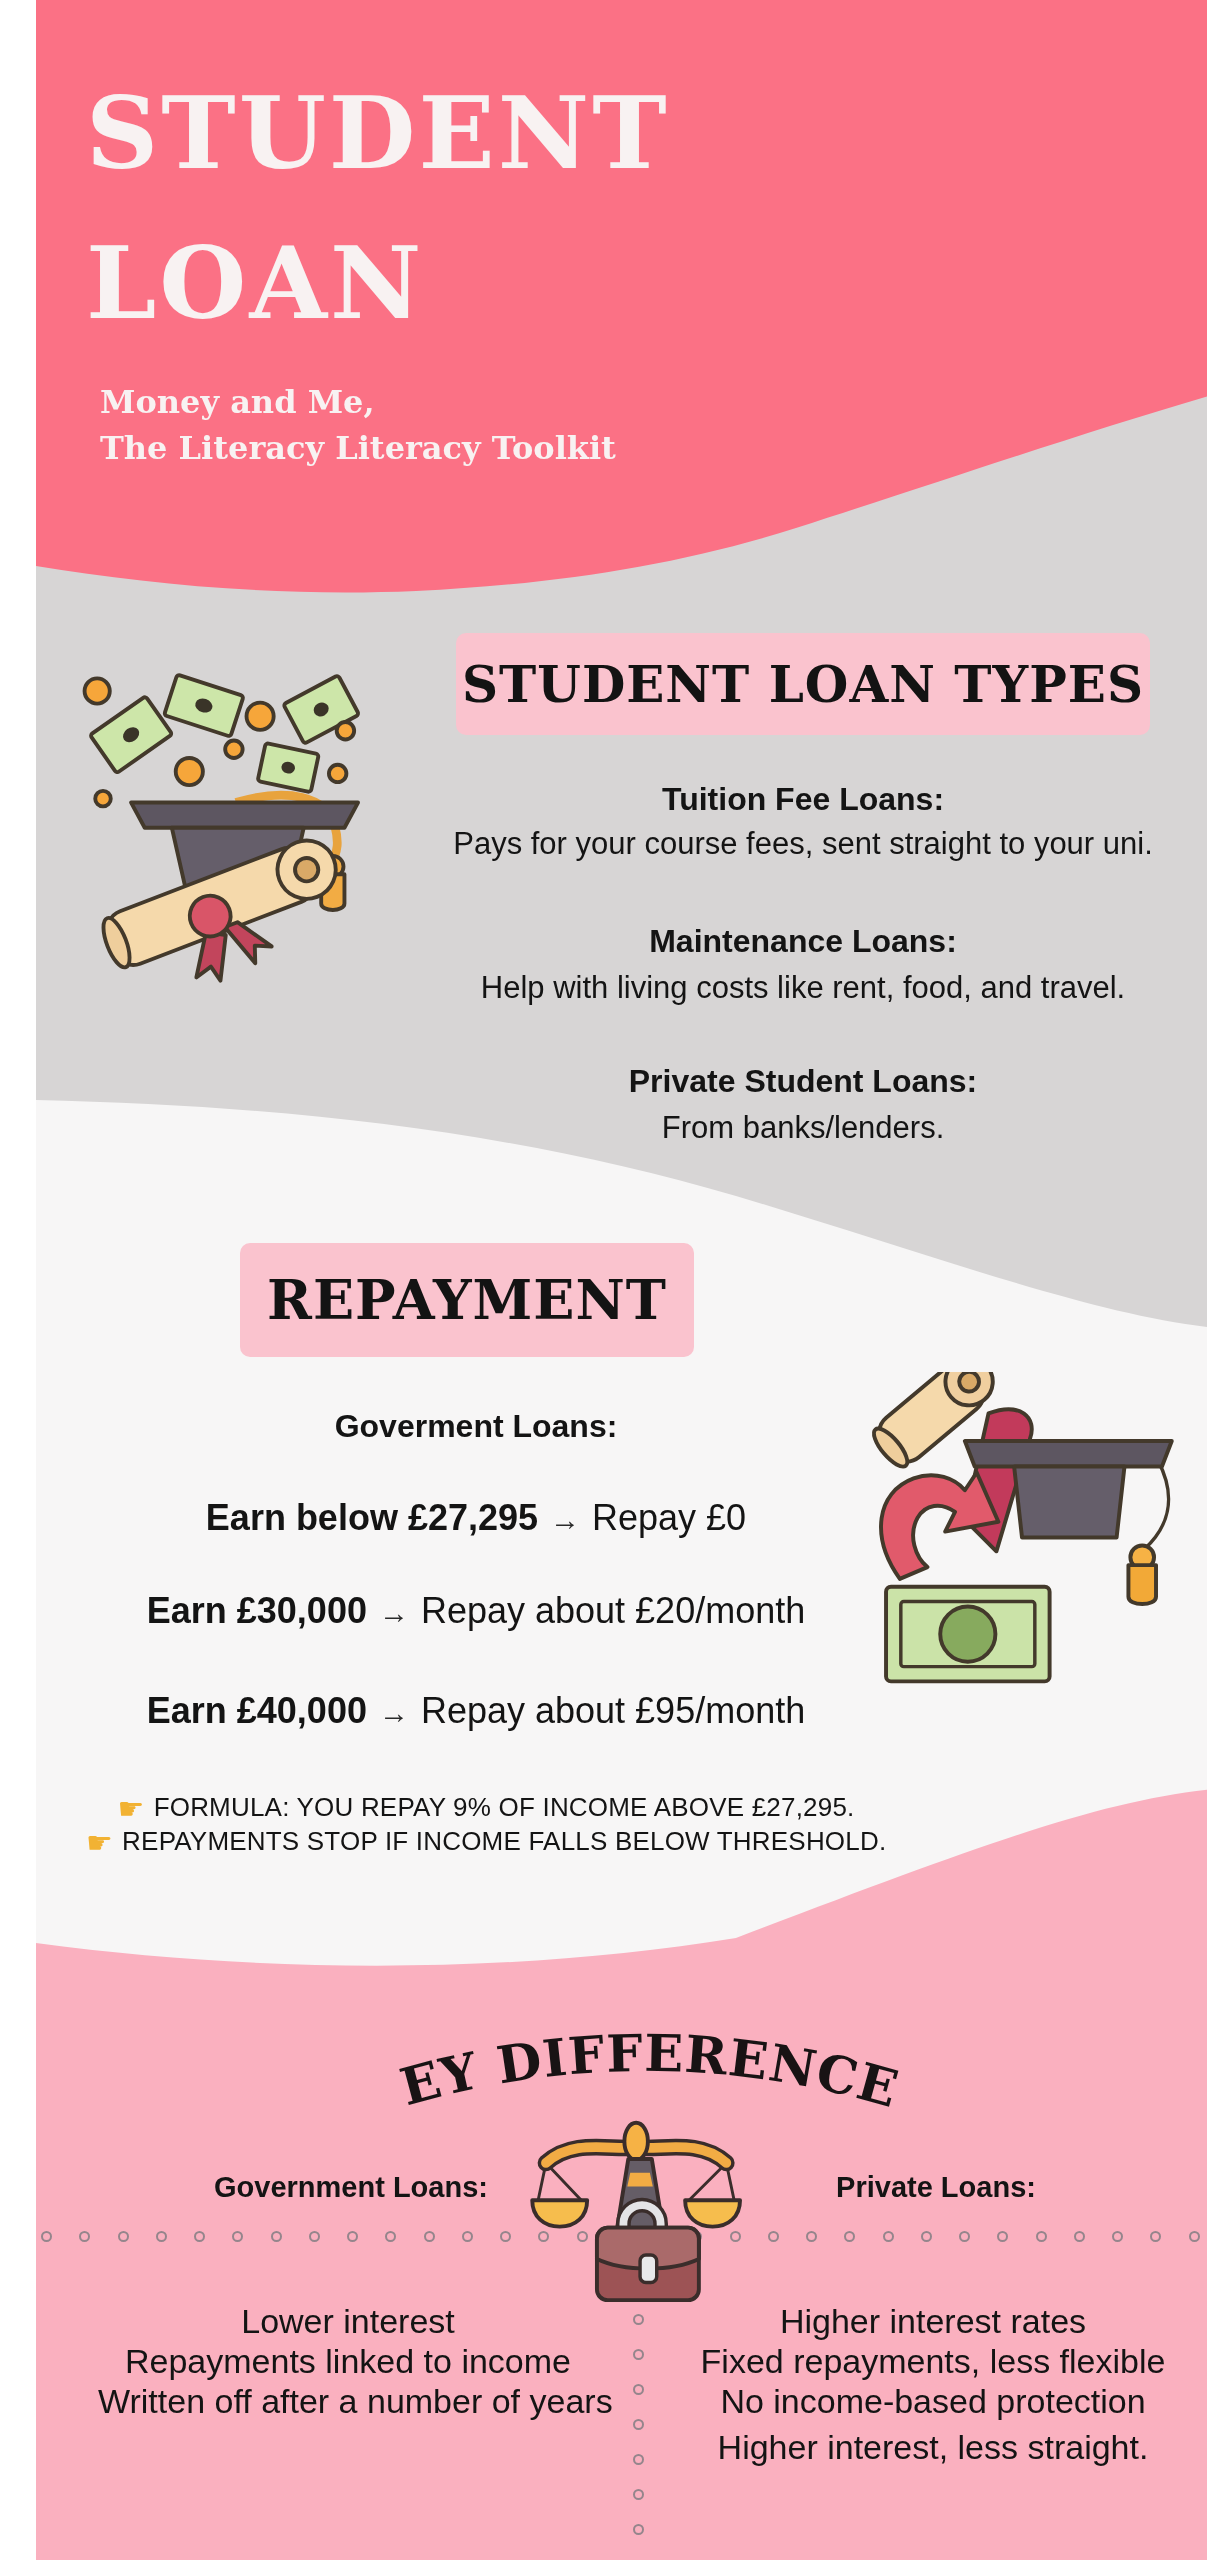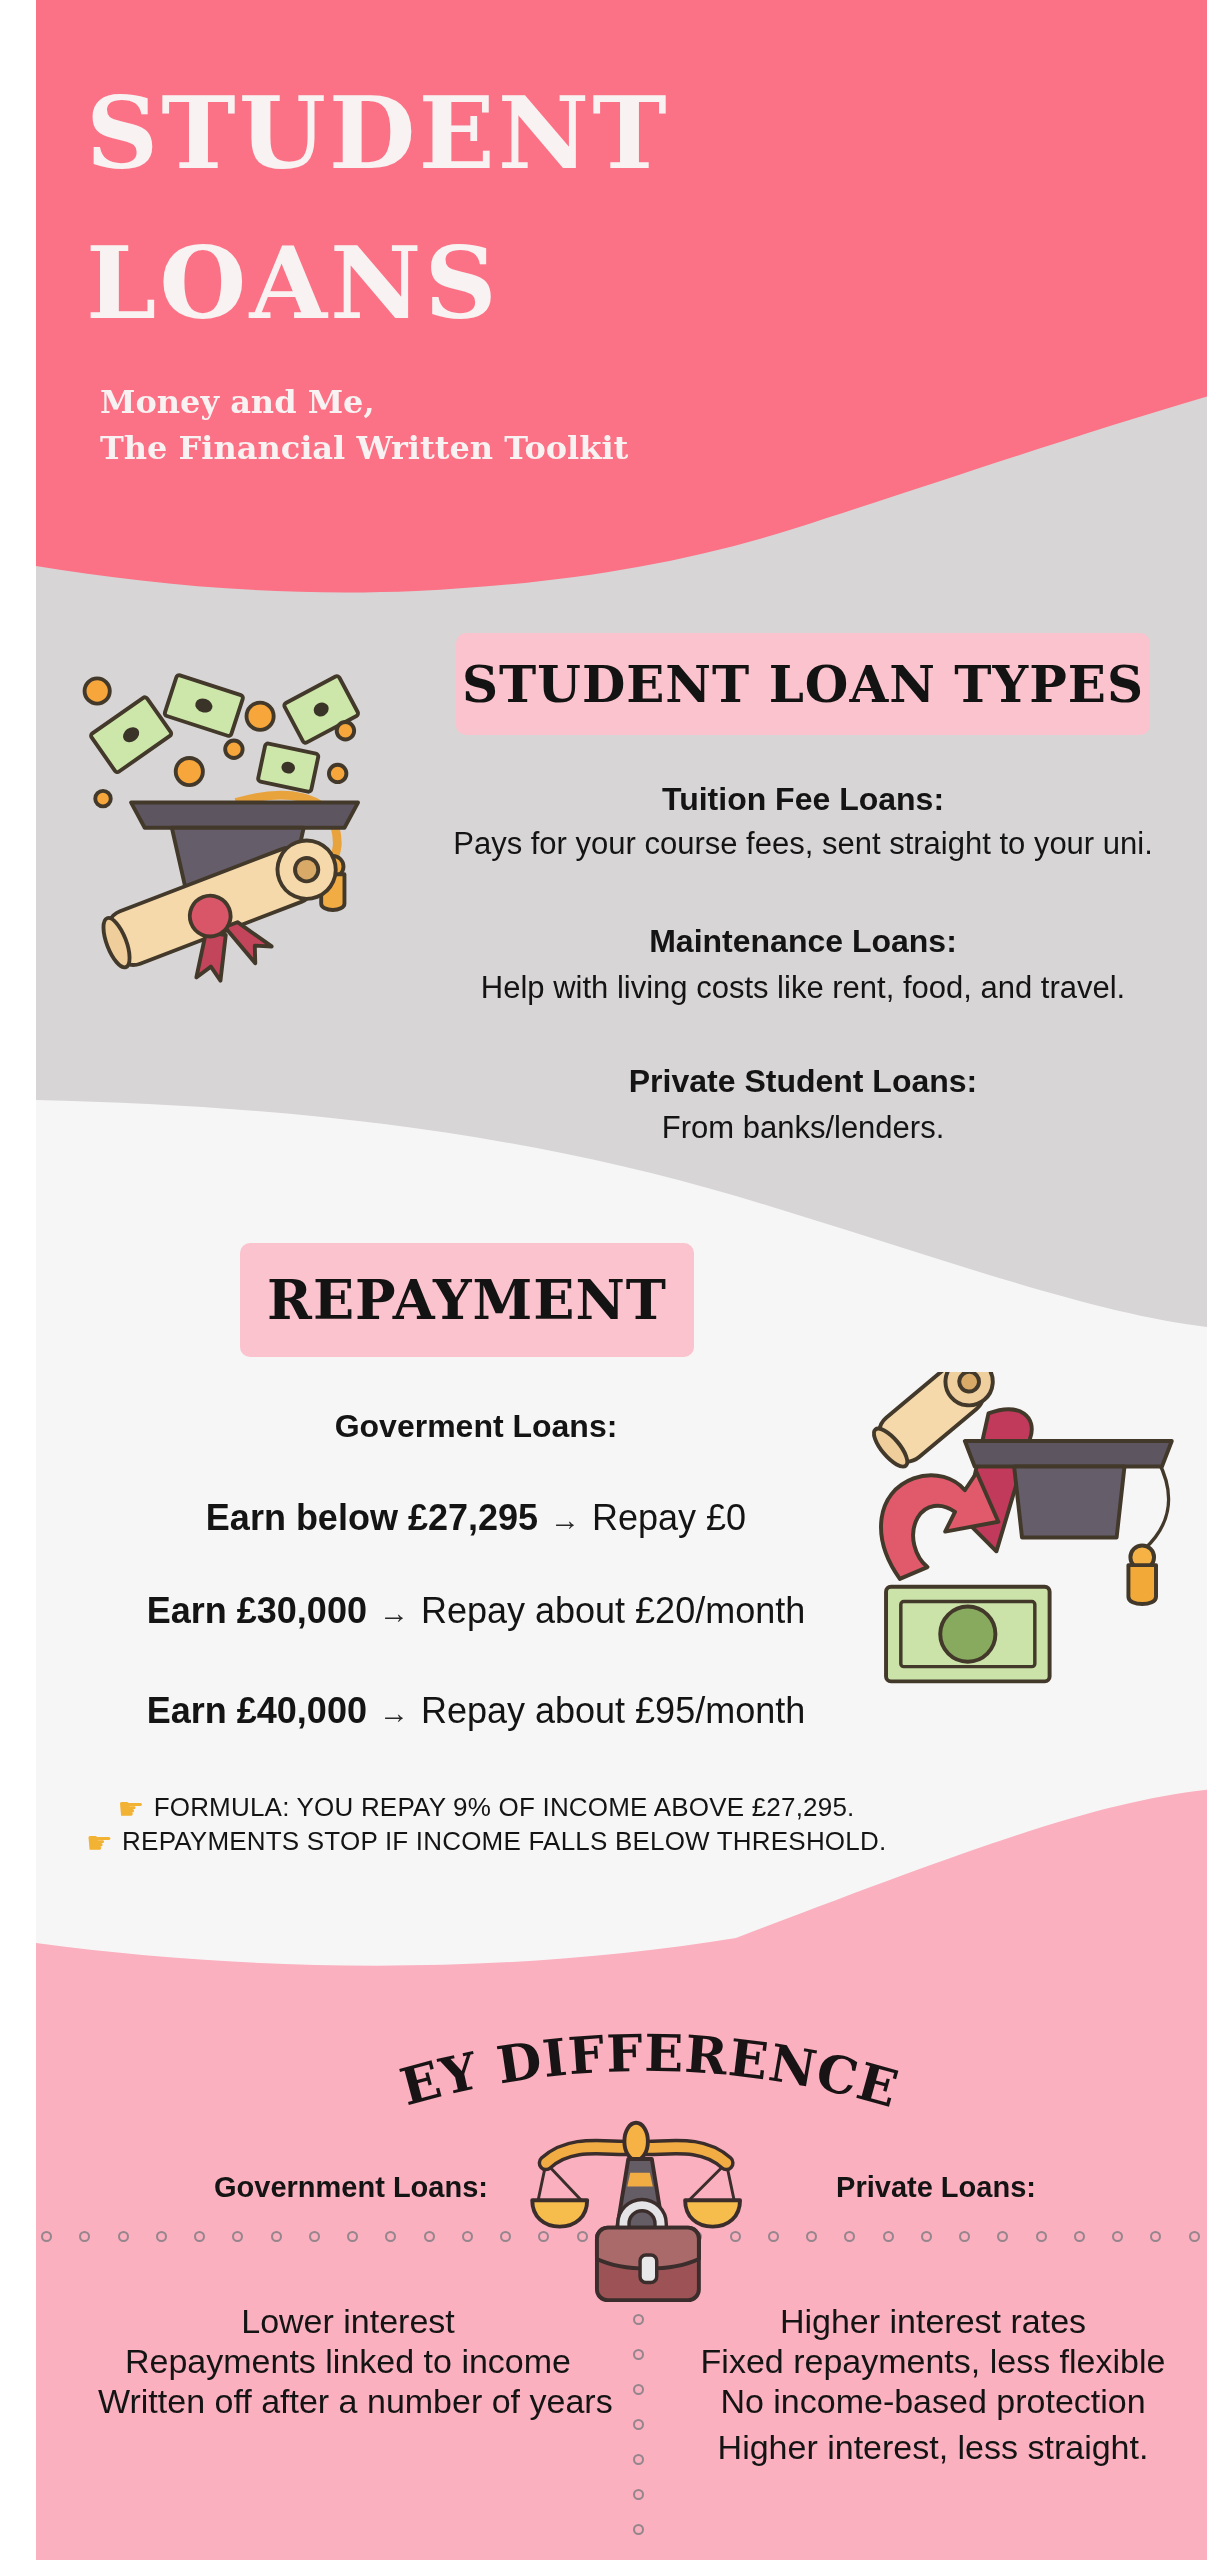--- a/index.html
+++ b/index.html
@@ -60,25 +60,25 @@
 
   <svg class="bg" width="1207" height="2560" viewBox="0 0 1207 2560" aria-hidden="true">
     <rect width="1207" height="2560" fill="#D7D5D5"></rect>
     <path d="M0,1100 C260,1106 480,1132 700,1196 C920,1262 1080,1324 1207,1330 L1207,2560 L0,2560 Z" fill="#F7F6F6"></path>
     <path d="M0,1943 C230,1974 480,1974 700,1938 C950,1843 1080,1793 1207,1787 L1207,2560 L0,2560 Z" fill="#FAB0BF"></path>
     <path d="M0,0 L1207,0 L1207,386 C1060,428 940,470 760,528 C640,566 520,584 380,591 C240,597 110,584 0,566 Z" fill="#FB7185"></path>
   </svg>
 
   <div class="abs title">
     <div>STUDENT</div>
-    <div>LOANS</div>
+    <div>LOAN</div>
   </div>
   <div class="abs subtitle">
     <div>Money and Me,</div>
-    <div>The Financial Written Toolkit</div>
+    <div>The Literacy Literacy Toolkit</div>
   </div>
 
   <svg class="abs" style="left:35px;top:655px;" width="320" height="330" viewBox="0 0 330 340">
     <g stroke="#43392B" stroke-width="4" stroke-linejoin="round">
       <g transform="translate(62,82) rotate(-35)">
           <rect x="-35" y="-24" width="70" height="48" rx="3" fill="#CDE6A9"></rect>
           <ellipse cx="0" cy="0" rx="9" ry="7" fill="#3A3428" stroke="none"></ellipse>
         </g>
       <g transform="translate(137,52) rotate(18)">
           <rect x="-36" y="-22" width="72" height="44" rx="3" fill="#CDE6A9"></rect>

